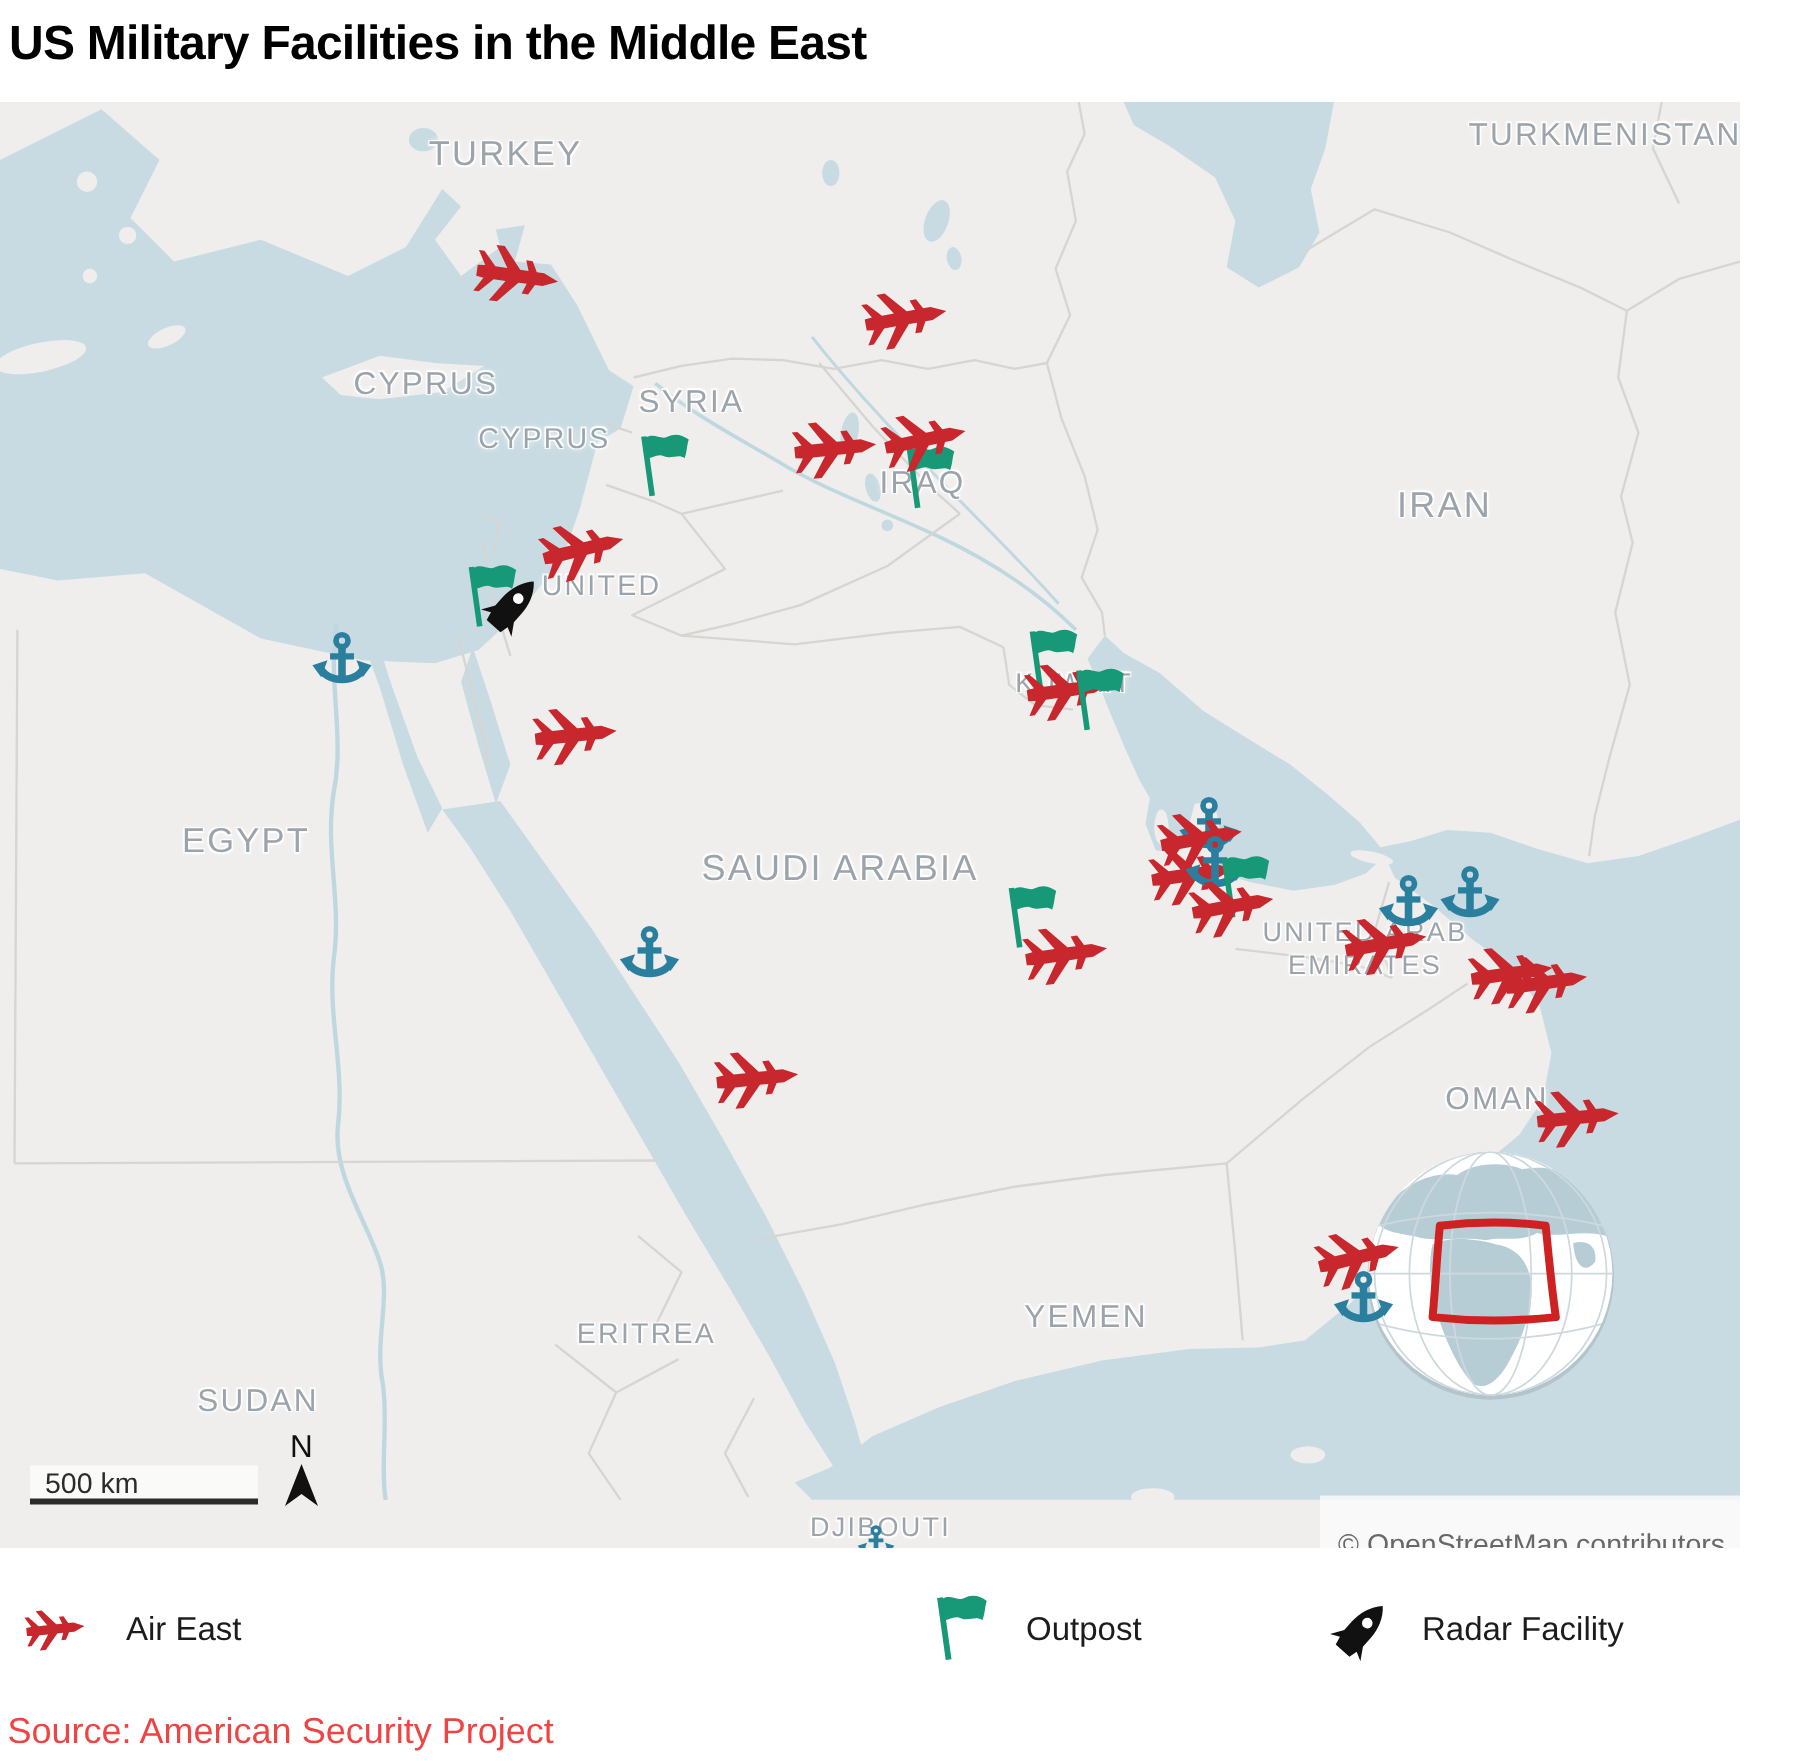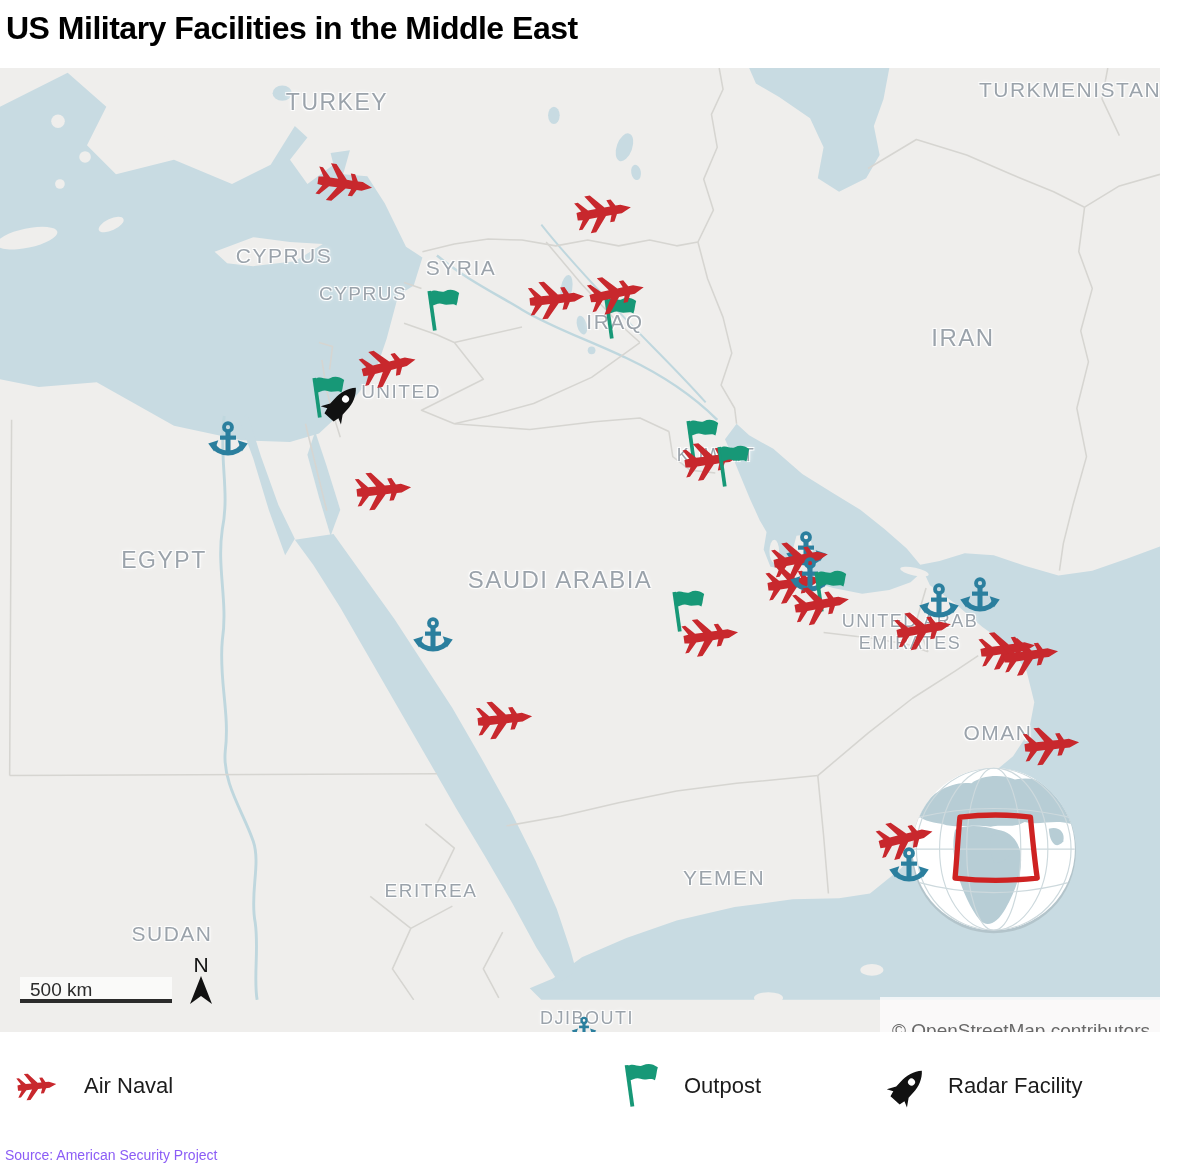--- a/index.html
+++ b/index.html
@@ -39,21 +39,21 @@
     padding:16px 10px 0 12px;
   }
   .legend{
     position:absolute;top:1032px;left:0;width:1200px;height:108px;background:#fff;
   }
   .legend-item{position:absolute;top:0;height:108px;display:flex;align-items:center;gap:18px;}
   .legend-item .label{font-size:22px;color:#1c1c1c;}
   .legend-icon svg{display:block;overflow:visible;}
   .source{
     position:absolute;top:1140px;left:0;width:1200px;height:34px;background:#fff;
-    font-size:14px;color:#8b5cf6;line-height:30px;padding-left:5px;box-sizing:border-box;
+    font-size:24px;color:#ef4444;line-height:30px;padding-left:5px;box-sizing:border-box;
   }
 </style>
 </head>
 <body>
 
 <svg width="0" height="0" style="position:absolute" aria-hidden="true">
   <defs>
     <symbol id="sym-air-base" viewBox="0 0 100 100">
       <path fill="currentColor" d="M94,50 L78,43 L70,43 L64,32 L57,32 L61,43 L52,43 L32,20 L23,20 L38,43 L25,43 L11,28 L5,28 L14,43 L6,44 L6,56 L14,57 L5,72 L11,72 L25,57 L38,57 L23,80 L32,80 L52,57 L61,57 L57,68 L64,68 L70,57 L78,57 Z"></path>
     </symbol>
@@ -461,21 +461,21 @@
 
 <div class="legend">
   <div class="legend-item" style="left:8px">
     <span class="legend-icon" style="color: rgb(200, 40, 45);">
       <svg width="58" height="44" viewBox="0 0 100 100">
           <g transform="rotate(-6 50 50)">
             <use href="#sym-air-base"></use>
           </g>
         </svg>
     </span>
-    <span class="label">Air Naval</span>
+    <span class="label">Air East</span>
   </div>
   <div class="legend-item" style="left:618px">
     <span class="legend-icon" style="color: rgb(23, 152, 119);">
       <svg width="48" height="48" viewBox="0 0 100 100">
           <use href="#sym-outpost"></use>
         </svg>
     </span>
     <span class="label">Outpost</span>
   </div>
   <div class="legend-item" style="left:886px">

